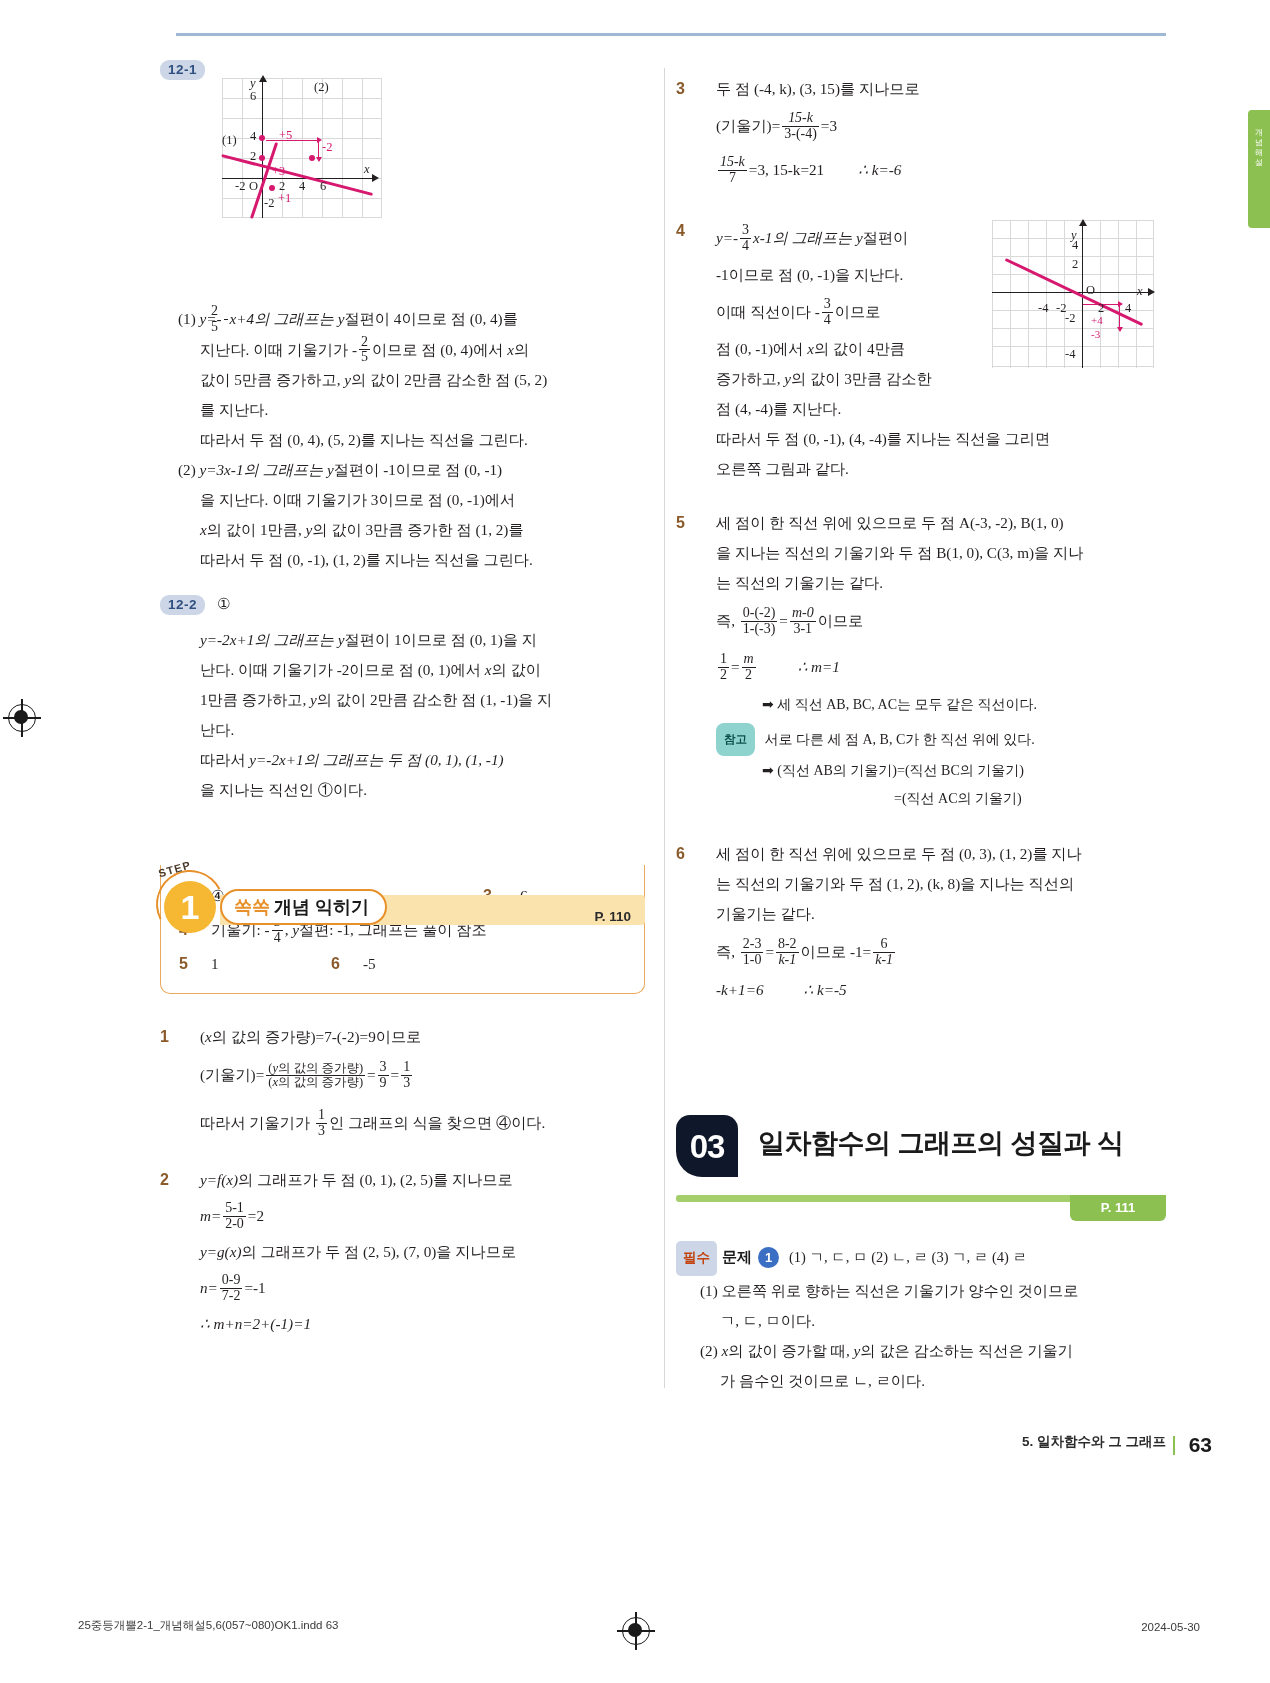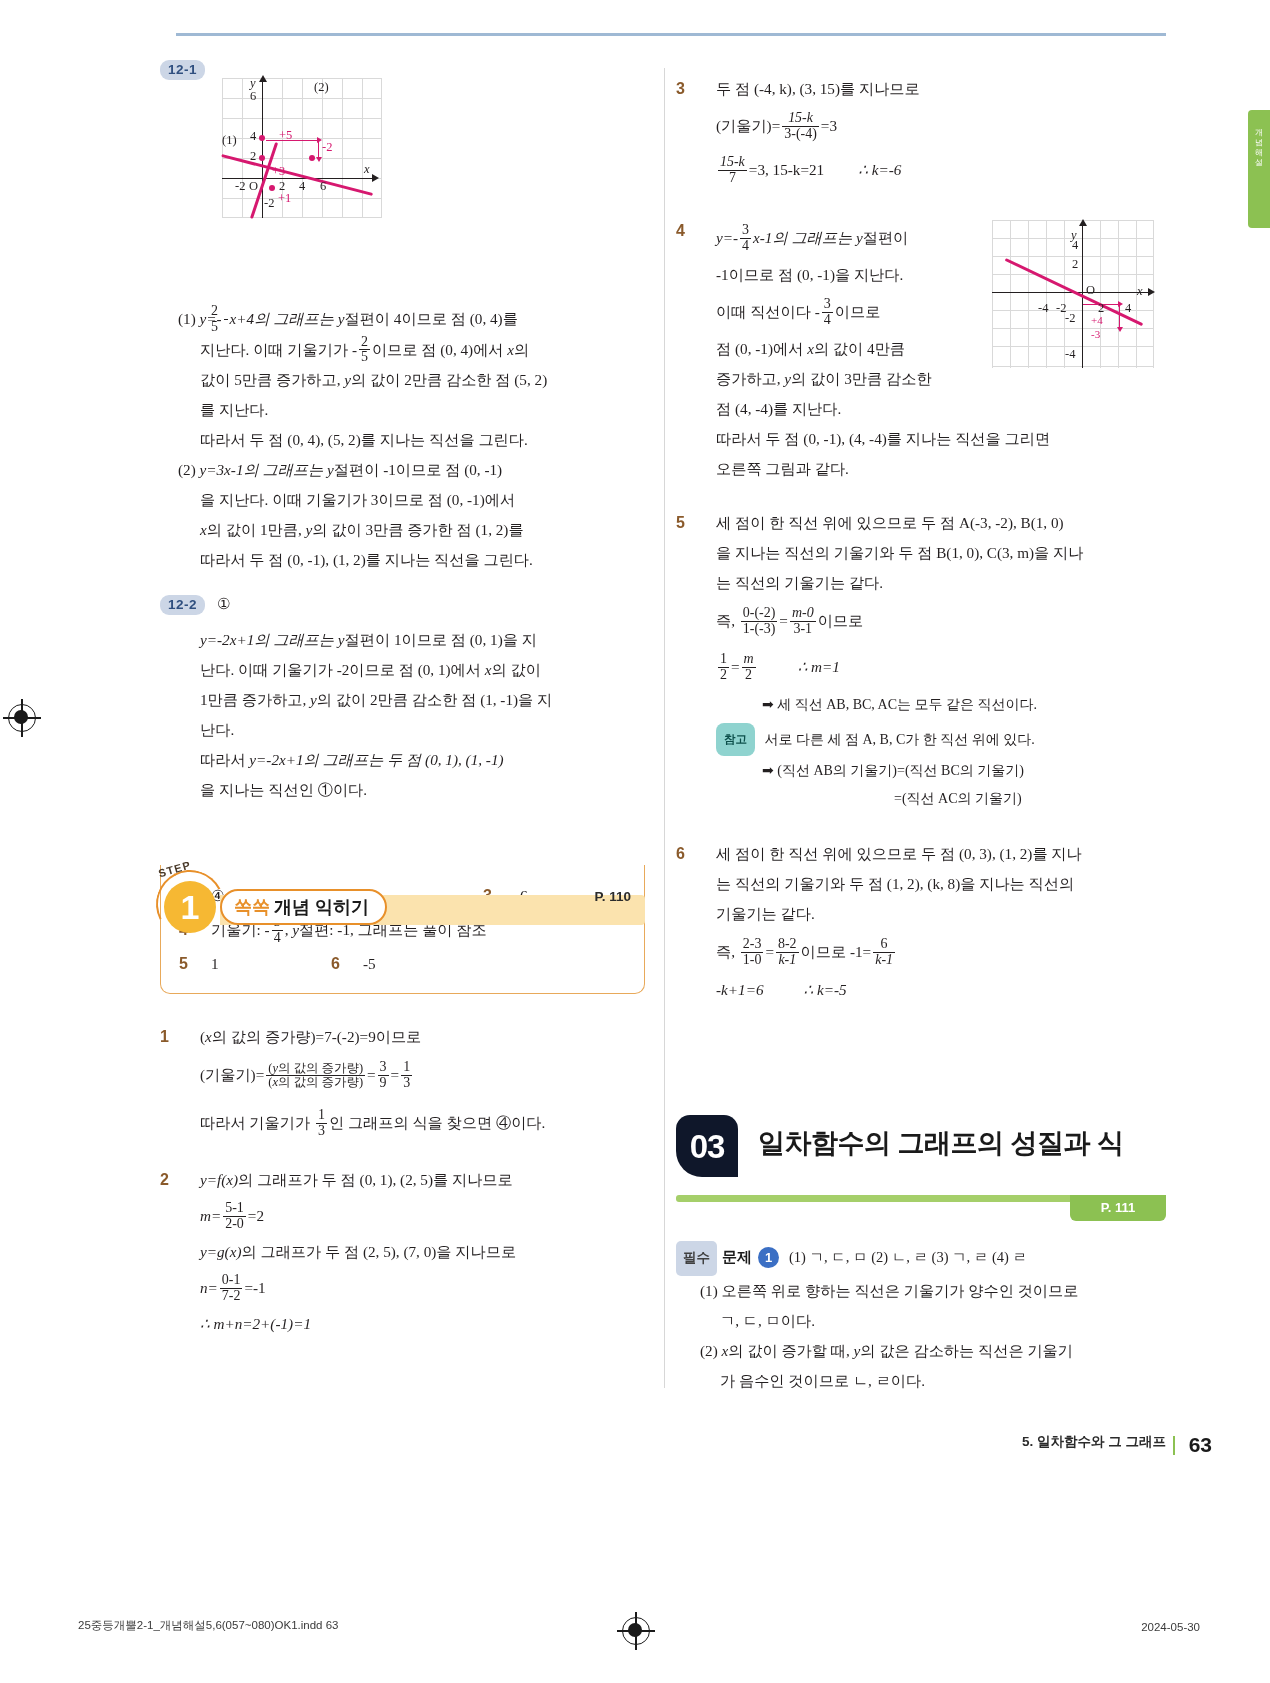--- a/index.html
+++ b/index.html
@@ -76,21 +76,21 @@
   .step-word{position:absolute;left:-2px;top:-2px;font-family:"Liberation Sans",sans-serif;
     font-weight:bold;font-size:11px;color:#4a3a2a;letter-spacing:1.2px;z-index:4;
     transform:rotate(-16deg);}
   .step-bar{position:absolute;left:60px;top:30px;right:0;height:30px;background:#fbe3ae;
     border-radius:0 4px 4px 0;z-index:1;}
   .step-title-pill{position:absolute;left:60px;top:24px;height:32px;background:#fff;
     border:2.2px solid #e8902a;border-radius:18px;padding:0 16px 0 12px;z-index:3;
     display:flex;align-items:center;}
   .step-title{font-family:"Liberation Sans",sans-serif;font-weight:bold;font-size:18px;color:#1a1a1a;}
   .step-title .ss{color:#e8902a;margin-right:4px;}
-  .step-page{position:absolute;right:14px;top:24px;font-family:"Liberation Sans",sans-serif;
+  .step-page{position:absolute;right:14px;top:44px;font-family:"Liberation Sans",sans-serif;
     font-weight:bold;font-size:13.5px;color:#2b2b2b;z-index:4;}
 
   .ans-box{position:relative;margin-top:60px;border:1.6px solid #e8a95a;border-top:none;
     border-radius:0 0 10px 10px;padding:14px 10px 12px 18px;background:#fff;}
   .ans-row{display:flex;align-items:baseline;font-size:15.2px;line-height:34px;}
   .ans-n{font-family:"Liberation Sans",sans-serif;font-weight:bold;font-size:16px;color:#8a5a2b;
          width:20px;flex:none;}
   .ans-v{margin-left:12px;}
   .cellw{width:152px;flex:none;display:flex;align-items:baseline;}
 
@@ -104,21 +104,21 @@
   .sec-badge{position:absolute;left:0;top:0;width:62px;height:62px;background:#0f172a;
     border-radius:14px 14px 0 26px;color:#fff;font-family:"Liberation Sans",sans-serif;
     font-weight:bold;font-size:33px;text-align:center;line-height:64px;letter-spacing:-1px;}
   .sec-title{position:absolute;left:82px;top:10px;font-family:"Liberation Sans",sans-serif;
     font-weight:bold;font-size:27px;color:#1a1a1a;letter-spacing:-.5px;}
   .sec-rule{position:absolute;left:0;top:80px;width:100%;height:7px;background:#a5cf6a;border-radius:3px;}
   .sec-pagetab{position:absolute;right:0;top:80px;width:96px;height:26px;background:#8cc152;
     border-radius:0 0 6px 6px;color:#fff;font-family:"Liberation Sans",sans-serif;
     font-weight:bold;font-size:13px;text-align:center;line-height:26px;}
 
-  .must-pill{display:inline-block;background:#ccd6e6;color:#404040;
+  .must-pill{display:inline-block;background:#ccd6e6;color:#c2410c;
     font-family:"Liberation Sans",sans-serif;font-weight:bold;font-size:13.5px;
     padding:2px 7px 3px;border-radius:5px;}
   .must-lbl{font-family:"Liberation Sans",sans-serif;font-weight:bold;font-size:15px;color:#1a1a1a;}
   .must-circ{display:inline-block;width:21px;height:21px;border-radius:50%;background:#3b6fc4;
     color:#fff;font-family:"Liberation Sans",sans-serif;font-weight:bold;font-size:13px;
     text-align:center;line-height:21px;vertical-align:-3px;}
 
   
   .chapter-foot{position:absolute;right:104px;bottom:232px;font-family:"Liberation Sans",sans-serif;
     font-size:13.5px;color:#2b2b2b;font-weight:bold;}
@@ -323,21 +323,21 @@
       <div class="body-ind">
         <span class="ital">y=f(x)</span><span>의 그래프가 두 점 (0, 1), (2, 5)를 지나므로</span>
       </div>
       <div class="body-ind" style="line-height:42px;">
         <span class="ital">m=</span><span class="frac"><span class="n">5-1</span><span class="d">2-0</span></span><span>=2</span>
       </div>
       <div class="body-ind">
         <span class="ital">y=g(x)</span><span>의 그래프가 두 점 (2, 5), (7, 0)을 지나므로</span>
       </div>
       <div class="body-ind" style="line-height:42px;">
-        <span class="ital">n=</span><span class="frac"><span class="n">0-1</span><span class="d">7-2</span></span><span>=-1</span>
+        <span class="ital">n=</span><span class="frac"><span class="n">0-9</span><span class="d">7-2</span></span><span>=-1</span>
       </div>
       <div class="body-ind ital">∴ m+n=2+(-1)=1</div>
     </div>
 
   </div>
 
   <div class="col-right">
 
     <div class="k sol" style="margin-top:14px;">
       <span class="qnum">3</span>

